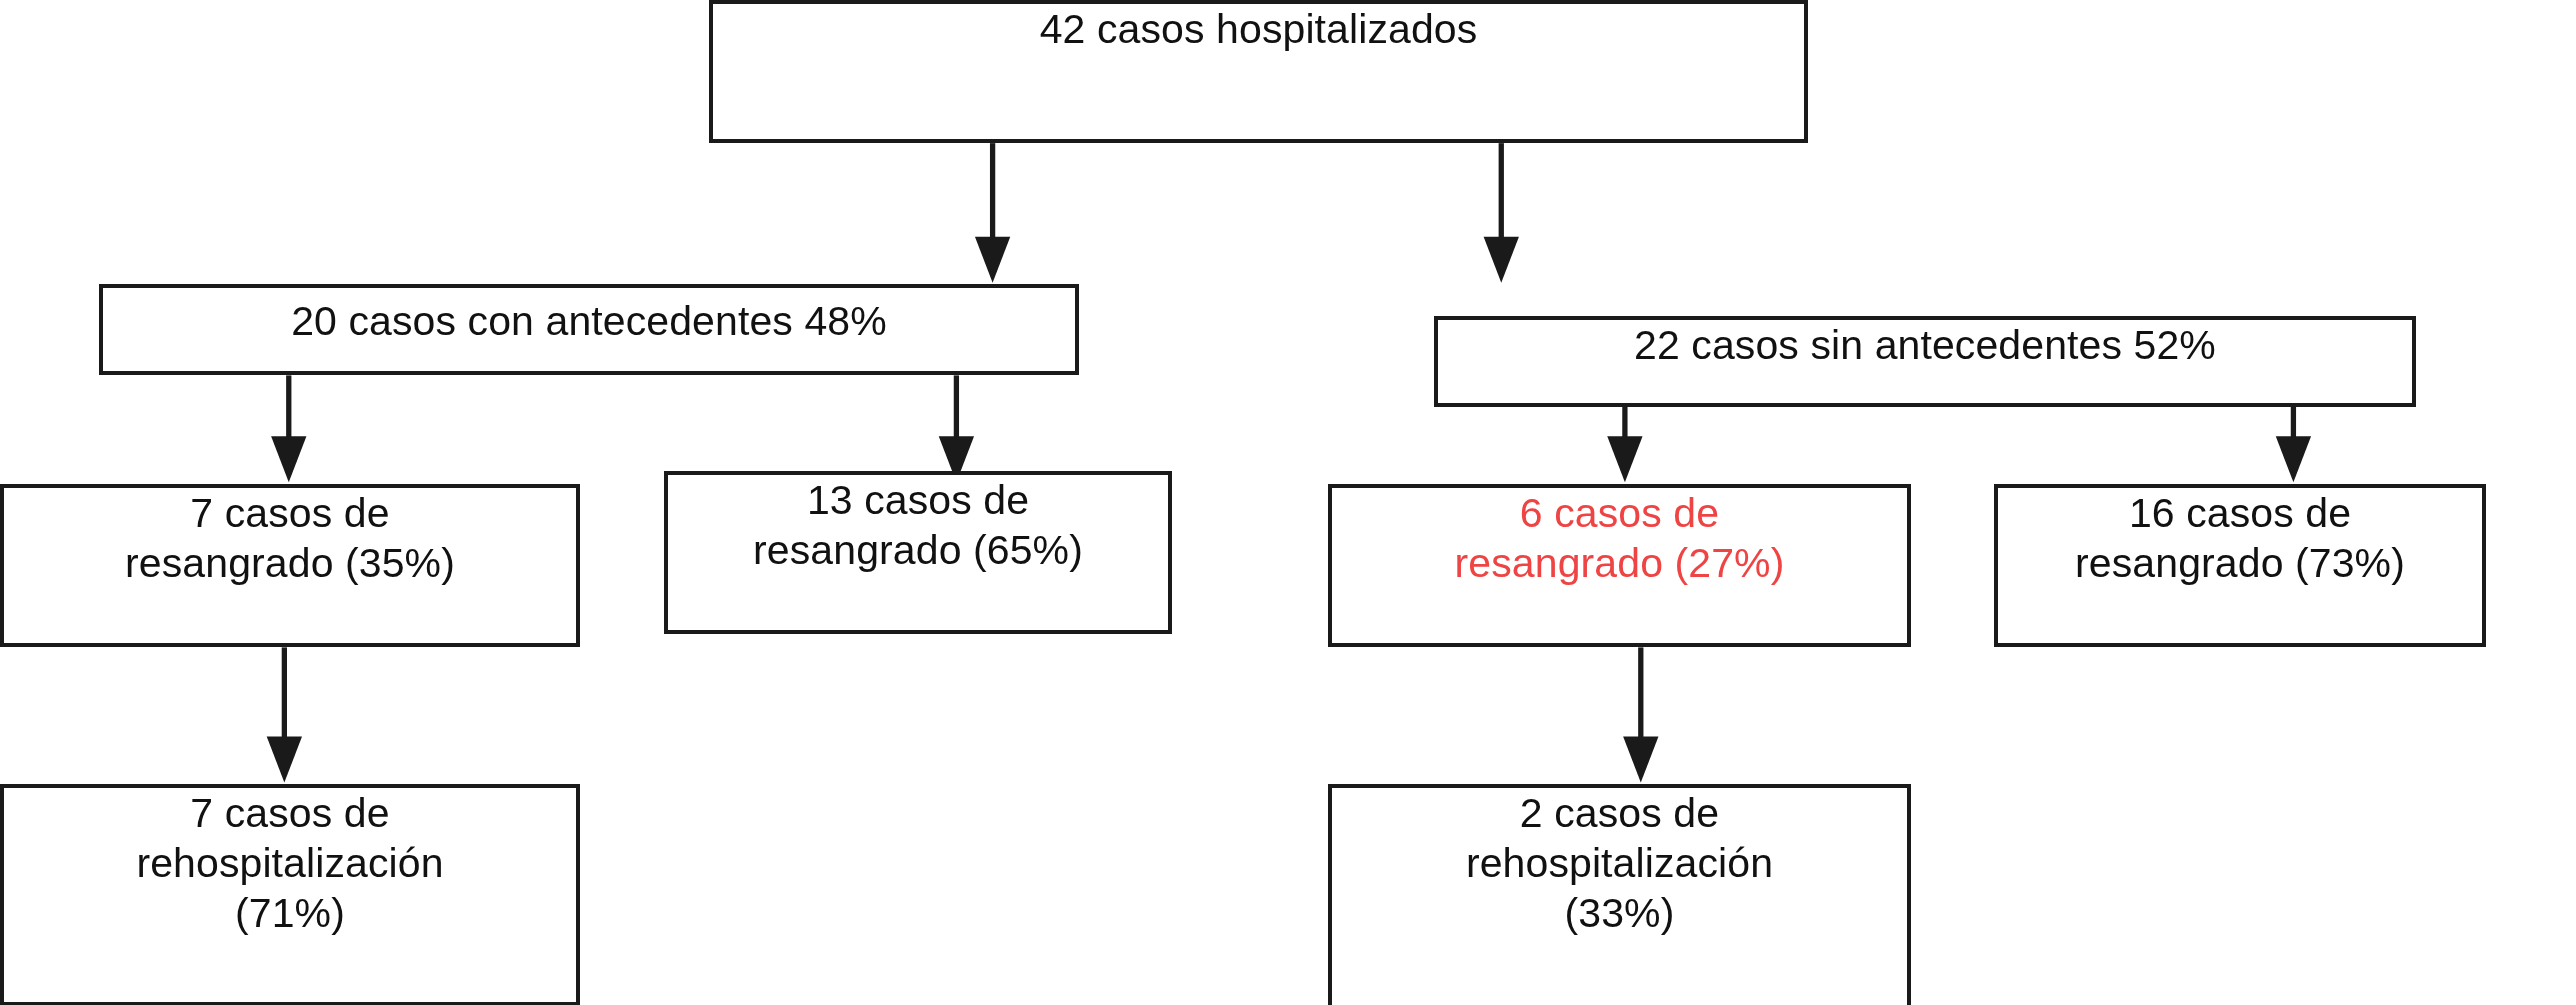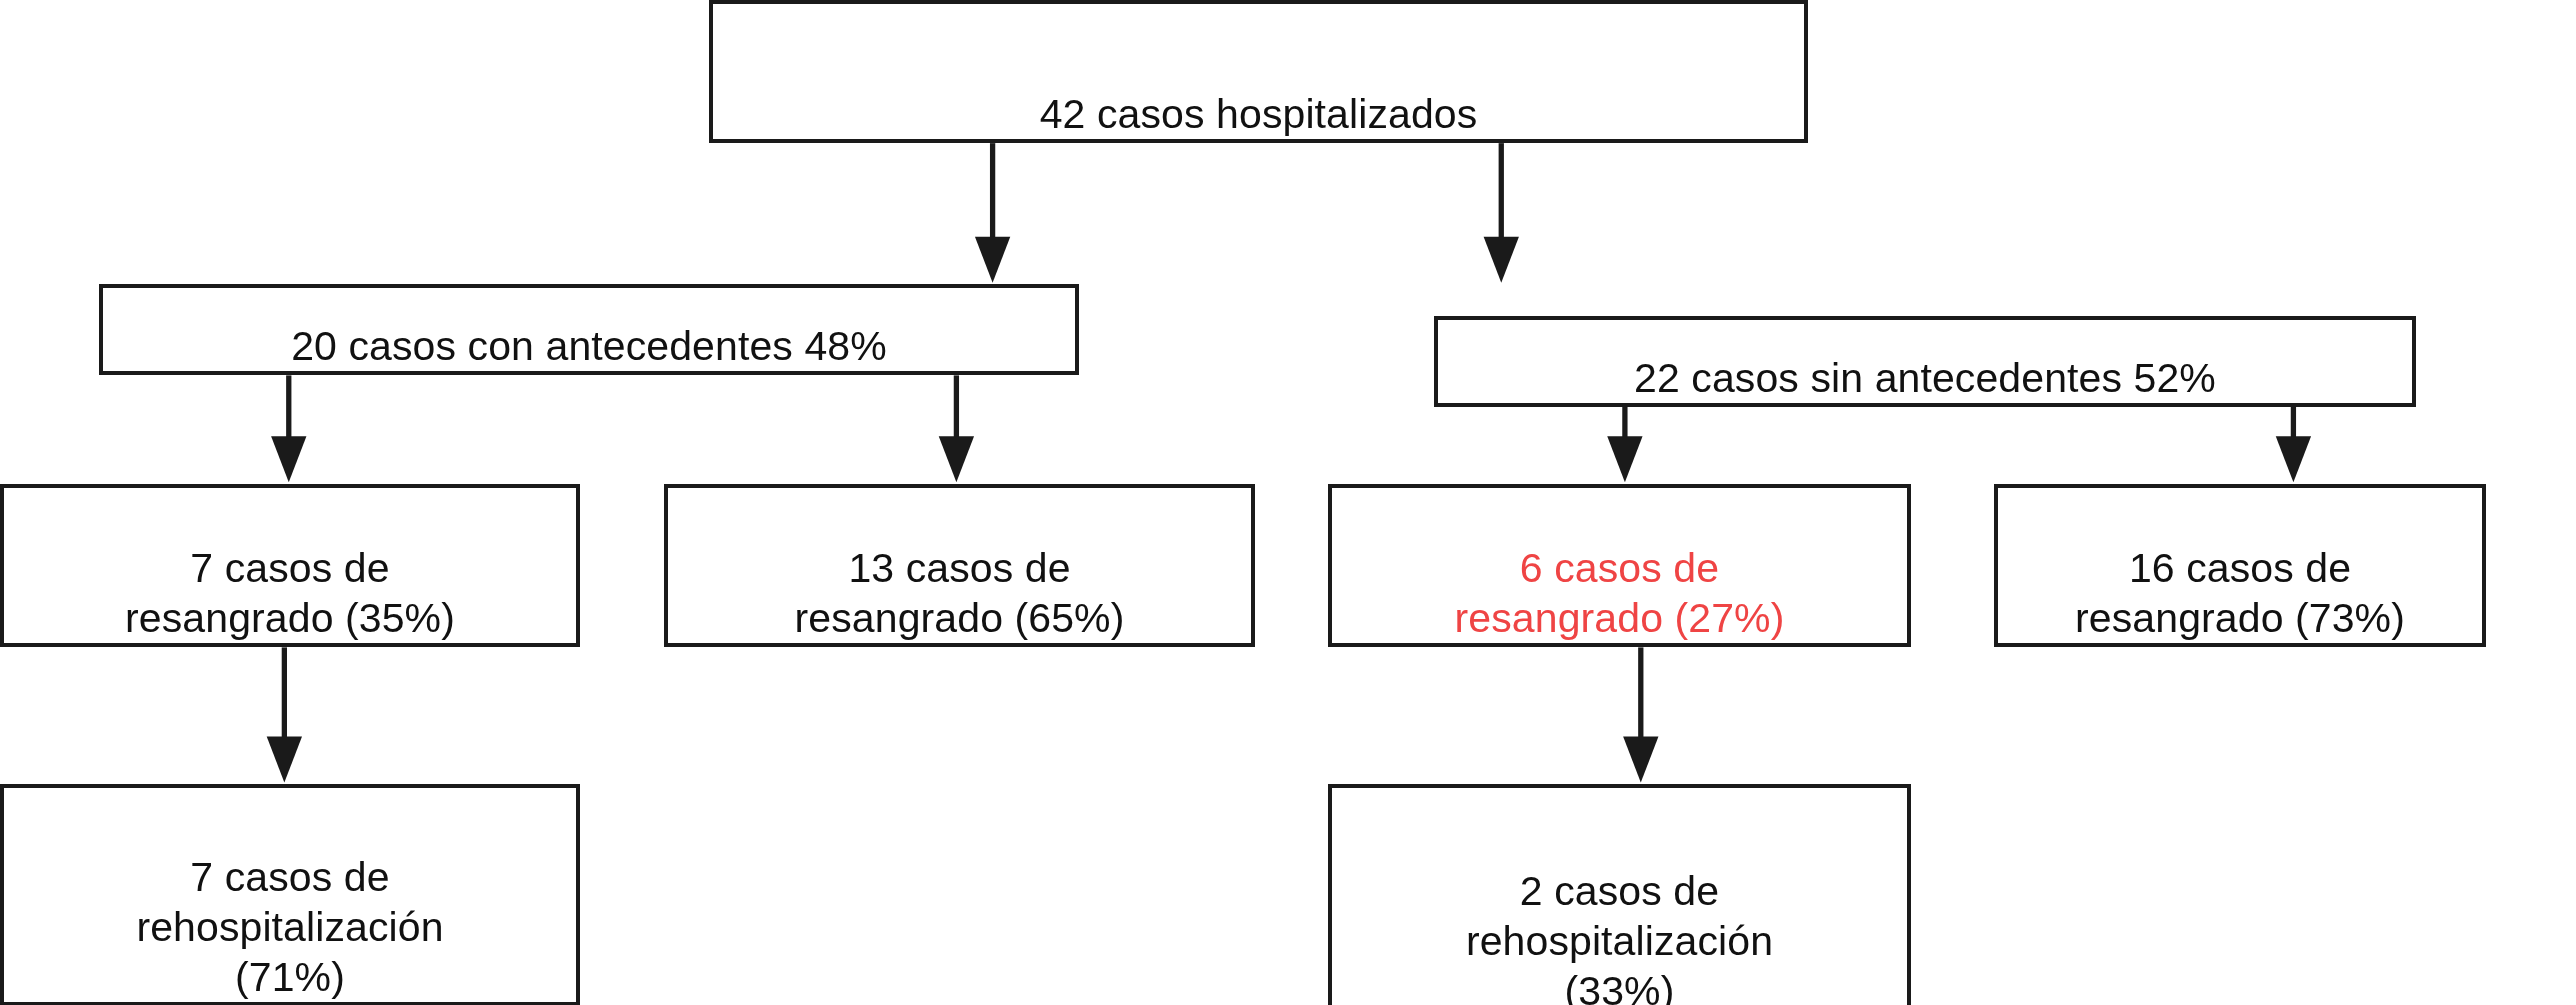--- a/index.html
+++ b/index.html
@@ -18,21 +18,21 @@
     height: 1006px;
     background: #ffffff;
     overflow: hidden;
   }
   .node {
     position: absolute;
     box-sizing: border-box;
     background: #ffffff;
     border: 4.4px solid #1a1a1a;
     display: flex;
-    align-items: flex-end;
+    align-items: flex-start;
     justify-content: center;
     text-align: center;
   }
   .node-label {
     font-size: 41px;
     line-height: 1.22;
     color: #111111;
     white-space: pre-line;
     letter-spacing: 0.1px;
     padding: 0 8.8px;
@@ -84,30 +84,30 @@
         <line x1="1858" y1="733" x2="1858" y2="838" stroke="#1a1a1a" stroke-width="6"></line>
         <polygon points="1838,834 1878,834 1858,886" fill="#1a1a1a"></polygon>
       </g>
     </svg>
 
   <div id="node-layer">
       <div class="node" style="left: 709px; top: 0px; width: 1099px; height: 143px; border-color: rgb(26, 26, 26);">
         <div class="node-label" style="color: rgb(17, 17, 17);">42 casos hospitalizados</div>
       </div>
       <div class="node" style="left: 99px; top: 284px; width: 980px; height: 91px; border-color: rgb(26, 26, 26);">
-        <div class="node-label" style="color: rgb(17, 17, 17);">20 casos con antecedentes 48%</div>
+        <div class="node-label" style="color: rgb(17, 17, 17); margin-top: 8px;">20 casos con antecedentes 48%</div>
       </div>
       <div class="node" style="left: 1434px; top: 284px; width: 982px; height: 91px; border-color: rgb(26, 26, 26); margin-top: 32px;">
         <div class="node-label" style="color: rgb(17, 17, 17);">22 casos sin antecedentes 52%</div>
       </div>
       <div class="node" style="left: 0px; top: 484px; width: 580px; height: 163px; border-color: rgb(26, 26, 26);">
         <div class="node-label" style="color: rgb(17, 17, 17);">7 casos de
 resangrado (35%)</div>
       </div>
-      <div class="node" style="left: 664px; top: 484px; width: 591px; height: 163px; border-color: rgb(26, 26, 26);">
+      <div class="node" style="left: 664px; top: 471px; width: 508px; height: 163px; border-color: rgb(26, 26, 26);">
         <div class="node-label" style="color: rgb(17, 17, 17);">13 casos de
 resangrado (65%)</div>
       </div>
       <div class="node" style="left: 1328px; top: 484px; width: 583px; height: 163px; border-color: rgb(26, 26, 26);">
         <div class="node-label" style="color: #ef4444;">6 casos de
 resangrado (27%)</div>
       </div>
       <div class="node" style="left: 1994px; top: 484px; width: 492px; height: 163px; border-color: rgb(26, 26, 26);">
         <div class="node-label" style="color: rgb(17, 17, 17);">16 casos de
 resangrado (73%)</div>

